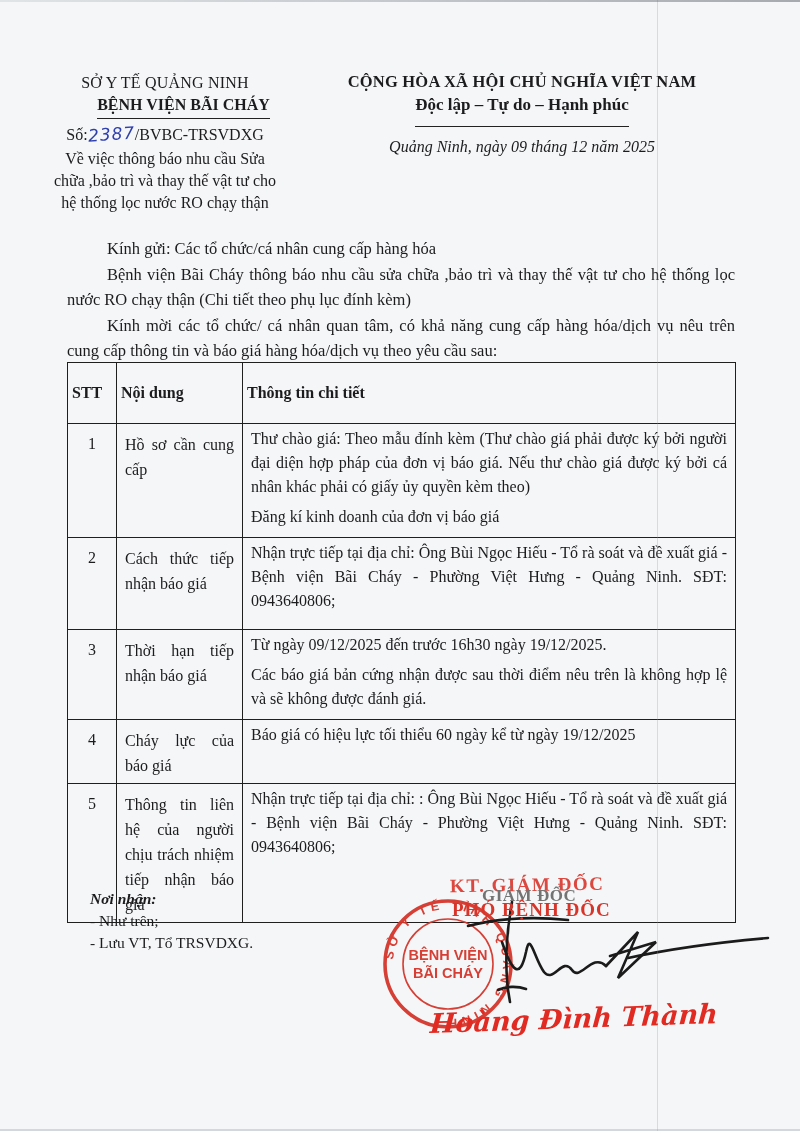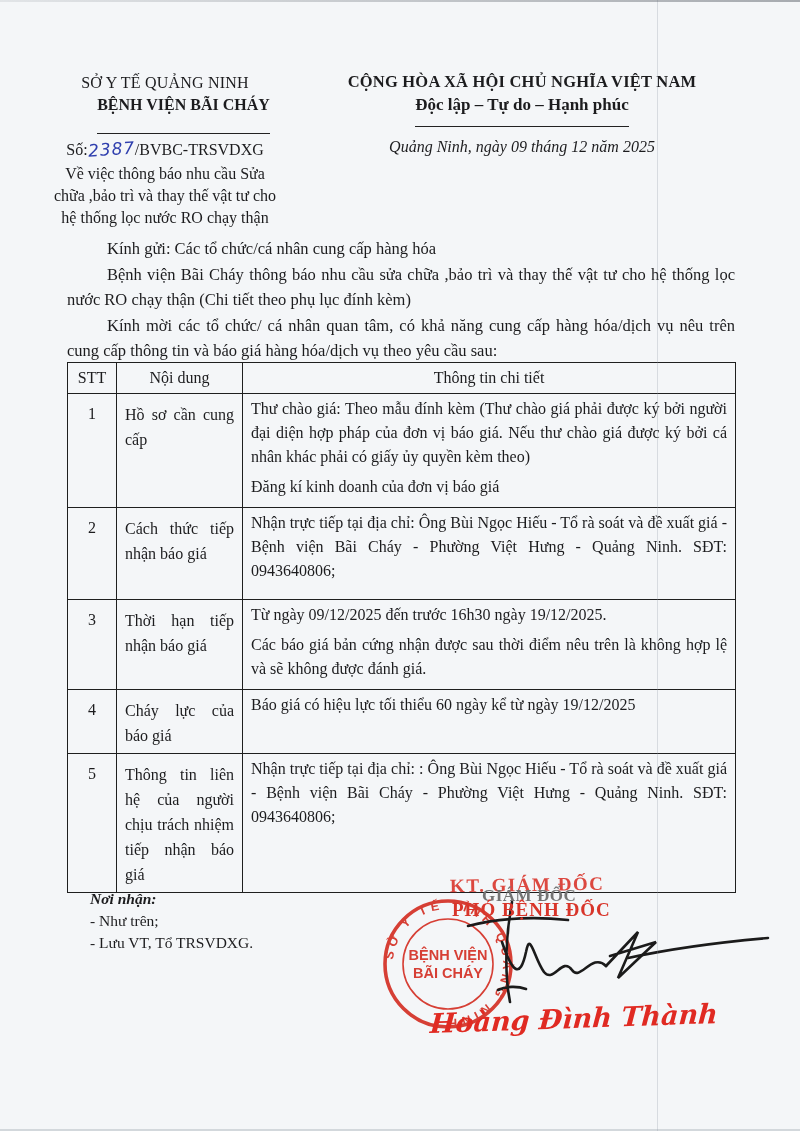--- a/index.html
+++ b/index.html
@@ -15,21 +15,21 @@
   }
   .fold-line{position:absolute;top:0;left:657px;width:1px;height:100%;
     background:rgba(140,150,160,.28);z-index:4;}
   .bottom-edge{position:absolute;left:0;bottom:0;width:100%;height:2px;
     background:rgba(150,160,170,.35);z-index:5;}
 
   
   .issuer{position:absolute;left:52px;top:72px;width:226px;text-align:center;
     font-size:16px;line-height:22px;}
   .issuer .parent{letter-spacing:.2px;}
-  .issuer .org{font-weight:bold;display:inline-block;padding-bottom:17px;
+  .issuer .org{font-weight:bold;display:inline-block;padding-bottom:2px;
     border-bottom:1.5px solid #222;margin-left:37px;}
   .issuer .docno{margin-top:4px;font-size:16px;}
   .issuer .docno .hand{
     font-family:"DejaVu Sans",sans-serif;font-style:italic;color:#2f3fae;
     font-size:17px;letter-spacing:1px;display:inline-block;transform:rotate(-4deg);
   }
   .issuer .subject{margin-top:2px;font-size:16px;line-height:22px;}
 
   .national{position:absolute;left:322px;top:72px;width:400px;text-align:center;}
   .national .l1{font-weight:bold;font-size:16.5px;letter-spacing:.2px;}
@@ -44,21 +44,21 @@
   .para{text-indent:40px;margin:0;}
 
   
   .quote-table{position:absolute;left:67px;top:362px;width:668px;
     border-collapse:collapse;table-layout:fixed;font-size:16px;}
   .quote-table col.c-stt{width:49px;}
   .quote-table col.c-nd{width:126px;}
   .quote-table col.c-ct{width:493px;}
   .quote-table th,.quote-table td{border:1.6px solid #1f1f1f;vertical-align:top;
     padding:3px 8px 5px 8px;line-height:24px;}
-  .quote-table th{font-weight:normal;text-align:center;padding:3px 4px;}
+  .quote-table th{font-weight:bold;text-align:left;padding:18px 4px;}
   .quote-table td.stt{text-align:center;padding-top:8px;}
   .quote-table td.nd{text-align:justify;padding-top:8px;line-height:25px;}
   .quote-table td.ct p{margin:0 0 3px 0;text-align:justify;}
   .quote-table td.ct p+p{margin-top:6px;}
   tr.r1 td{height:92px;}
   tr.r2 td{height:78px;}
   tr.r3 td{height:76px;}
   tr.r4 td{height:50px;}
   tr.r5 td{height:112px;}
 

